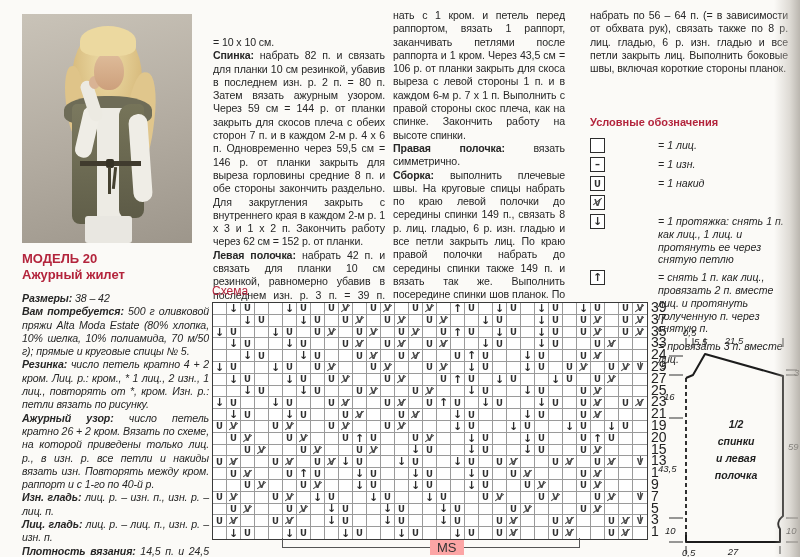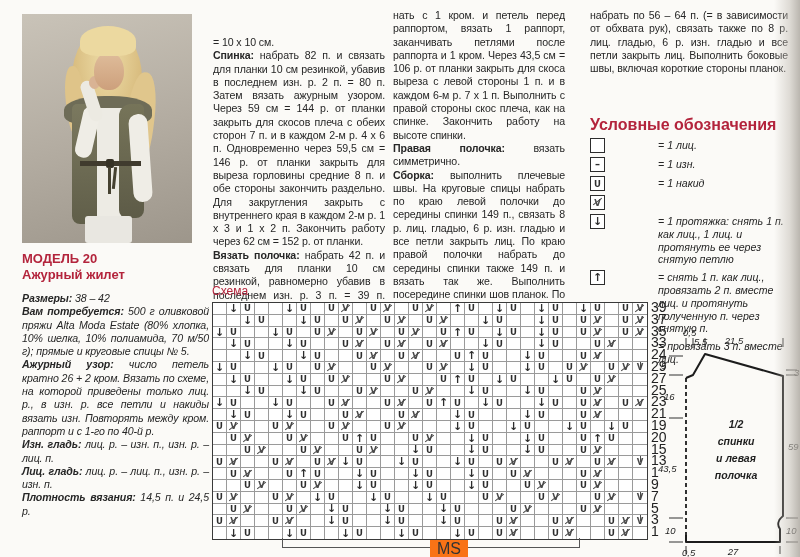--- a/index.html
+++ b/index.html
@@ -37,21 +37,21 @@
   
   .red{color:#b3243c;}
   .model-title{position:absolute;left:22px;top:251px;font-weight:bold;font-size:13px;line-height:16px;}
   .col{position:absolute;font-size:10.6px;line-height:13.3px;letter-spacing:-.1px;}
   .col p{margin:0;text-align:justify;}
   #col1{left:22px;top:292px;width:187px;font-style:italic;}
   #col2{left:213px;top:18px;width:172px;margin-top:18px;}
   #col3{left:393px;top:9px;width:172px;}
   #col4{left:590px;top:9px;width:198px;}
   
-  .legend-head{position:absolute;left:590px;top:116px;font-size:16px;font-weight:bold;}
+  .legend-head{position:absolute;left:590px;top:116px;font-size:11px;font-weight:bold;}
   #legend{position:absolute;left:590px;top:138px;width:205px;}
   .leg-item{display:flex;align-items:flex-start;margin-bottom:4px;gap:48px;}
   .leg-item .txt{font-style:italic;font-size:10.6px;line-height:12.8px;padding-top:1px;}
   .sym-box{flex:0 0 13px;width:13px;height:13px;border:1.4px solid #2c2c2c;margin-right:5px;
       position:relative;display:flex;align-items:center;justify-content:center;background:#fff;}
   
   .g{position:relative;display:flex;align-items:center;justify-content:center;width:100%;height:100%;
      font-family:"DejaVu Sans",sans-serif;color:#2e2e2e;}
   .g.u{font-size:8.5px;font-weight:bold;}
   .g.l,.g.a{font-size:11px;font-weight:bold;}
@@ -65,22 +65,22 @@
   #chart{position:absolute;left:212px;top:302px;border:1px solid #3a3a3a;background:#fff;}
   .crow{display:flex;height:11.8px;}
   .cell{box-sizing:border-box;width:14px;height:11.8px;border-right:1px solid #9a9a9a;
       border-bottom:1px solid #9a9a9a;position:relative;}
   .crow:last-child .cell{border-bottom:none;}
   .cell:last-child{border-right:none;}
   #rownums{position:absolute;left:651px;top:302px;font-size:14px;line-height:11.8px;color:#222;}
   #rownums div{height:11.8px;text-align:left;}
   .ms-bracket{position:absolute;left:282px;top:538px;width:296px;height:9px;
       border-left:1px solid #555;border-right:1px solid #555;border-bottom:1px solid #555;}
-  .ms-label{position:absolute;left:430px;top:540px;background:#f97316;padding:0 7px;
-      font-size:16px;color:#333;}
+  .ms-label{position:absolute;left:430px;top:540px;background:#fca5a5;padding:0 7px;
+      font-size:13px;color:#333;}
   
   #schematic{position:absolute;left:656px;top:326px;}
   #schematic text{font-family:"Liberation Sans",sans-serif;font-size:9.5px;font-style:italic;fill:#1e1e1e;}
   #schematic .lbl{font-size:10.5px;font-weight:bold;}
 </style>
 </head>
 <body>
 
 <div class="page">
 
@@ -106,29 +106,30 @@
   </div>
 
   <div class="model-title red">
     <div>МОДЕЛЬ 20</div>
     <div>Ажурный жилет</div>
   </div>
 
   <div class="col" id="col1">
       <p><b>Размеры:</b> 38 – 42</p>
       <p><b>Вам потребуется:</b> 500 г оливковой пряжи Alta Moda Estate (80% хлопка, 10% шелка, 10% полиамида, 70 м/50 г); прямые и круговые спицы № 5.</p>
+      <p><b>Резинка:</b> число петель кратно 4 + 2 кром. Лиц. р.: кром., * 1 лиц., 2 изн., 1 лиц., повторять от *, кром. Изн. р.: петли вязать по рисунку.</p>
       <p><b>Ажурный узор:</b> число петель кратно 26 + 2 кром. Вязать по схеме, на которой приведены только лиц. р., в изн. р. все петли и накиды вязать изн. Повторять между кром. раппорт и с 1-го по 40-й р.</p>
       <p><b>Изн. гладь:</b> лиц. р. – изн. п., изн. р. – лиц. п.</p>
       <p><b>Лиц. гладь:</b> лиц. р. – лиц. п., изн. р. – изн. п.</p>
       <p><b>Плотность вязания:</b> 14,5 п. и 24,5 р.</p>
     </div>
   <div class="col" id="col2">
       <p>= 10 х 10 см.</p>
       <p><b>Спинка:</b> набрать 82 п. и связать для планки 10 см резинкой, убавив в последнем изн. р. 2 п. = 80 п. Затем вязать ажурным узором. Через 59 см = 144 р. от планки закрыть для скосов плеча с обеих сторон 7 п. и в каждом 2-м р. 4 х 6 п. Одновременно через 59,5 см = 146 р. от планки закрыть для выреза горловины средние 8 п. и обе стороны закончить раздельно. Для закругления закрыть с внутреннего края в каждом 2-м р. 1 х 3 и 1 х 2 п. Закончить работу через 62 см = 152 р. от планки.</p>
-      <p><b>Вязать полочка:</b> набрать 42 п. и связать для планки 10 см резинкой, равномерно убавив в последнем изн. р. 3 п. = 39 п. Затем вязать ажурным узором следующим образом: начи-</p>
+      <p><b>Левая полочка:</b> набрать 42 п. и связать для планки 10 см резинкой, равномерно убавив в последнем изн. р. 3 п. = 39 п. Затем вязать ажурным узором следующим образом: начи-</p>
     </div>
   <div class="col" id="col3">
       <p>нать с 1 кром. и петель перед раппортом, вязать 1 раппорт, заканчивать петлями после раппорта и 1 кром. Через 43,5 см = 106 р. от планки закрыть для скоса выреза с левой стороны 1 п. и в каждом 6-м р. 7 х 1 п. Выполнить с правой стороны скос плеча, как на спинке. Закончить работу на высоте спинки.</p>
       <p><b>Правая полочка:</b> вязать симметрично.</p>
       <p><b>Сборка:</b> выполнить плечевые швы. На круговые спицы набрать по краю левой полочки до середины спинки 149 п., связать 8 р. лиц. гладью, 6 р. изн. гладью и все петли закрыть лиц. По краю правой полочки набрать до середины спинки также 149 п. и вязать так же. Выполнить посередине спинки шов планок. По краям пройм</p>
     </div>
   <div class="col" id="col4">
       <p>набрать по 56 – 64 п. (= в зависимости от обхвата рук), связать также по 8 р. лиц. гладью, 6 р. изн. гладью и все петли закрыть лиц. Выполнить боковые швы, включая короткие стороны планок.</p>
     </div>
 

